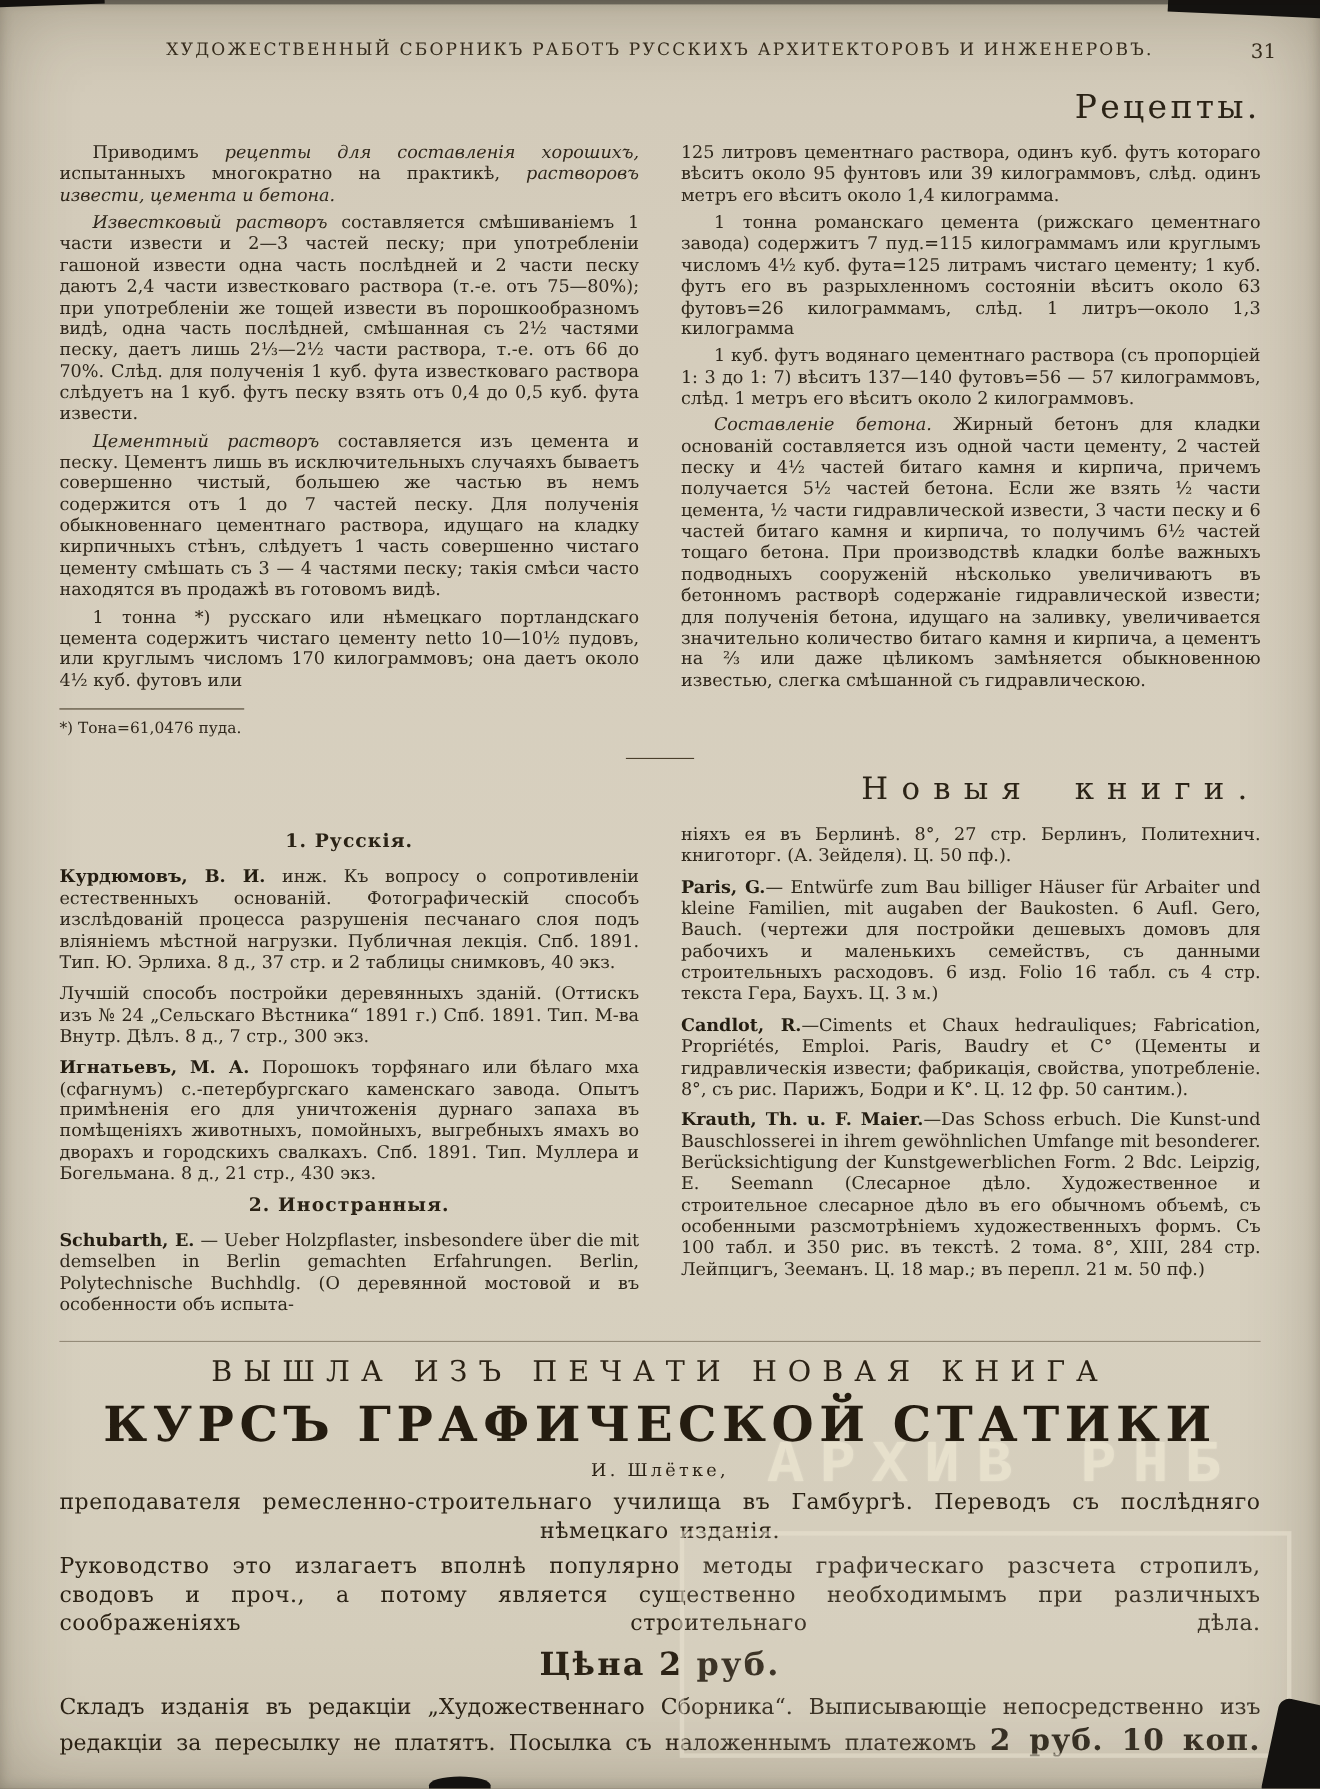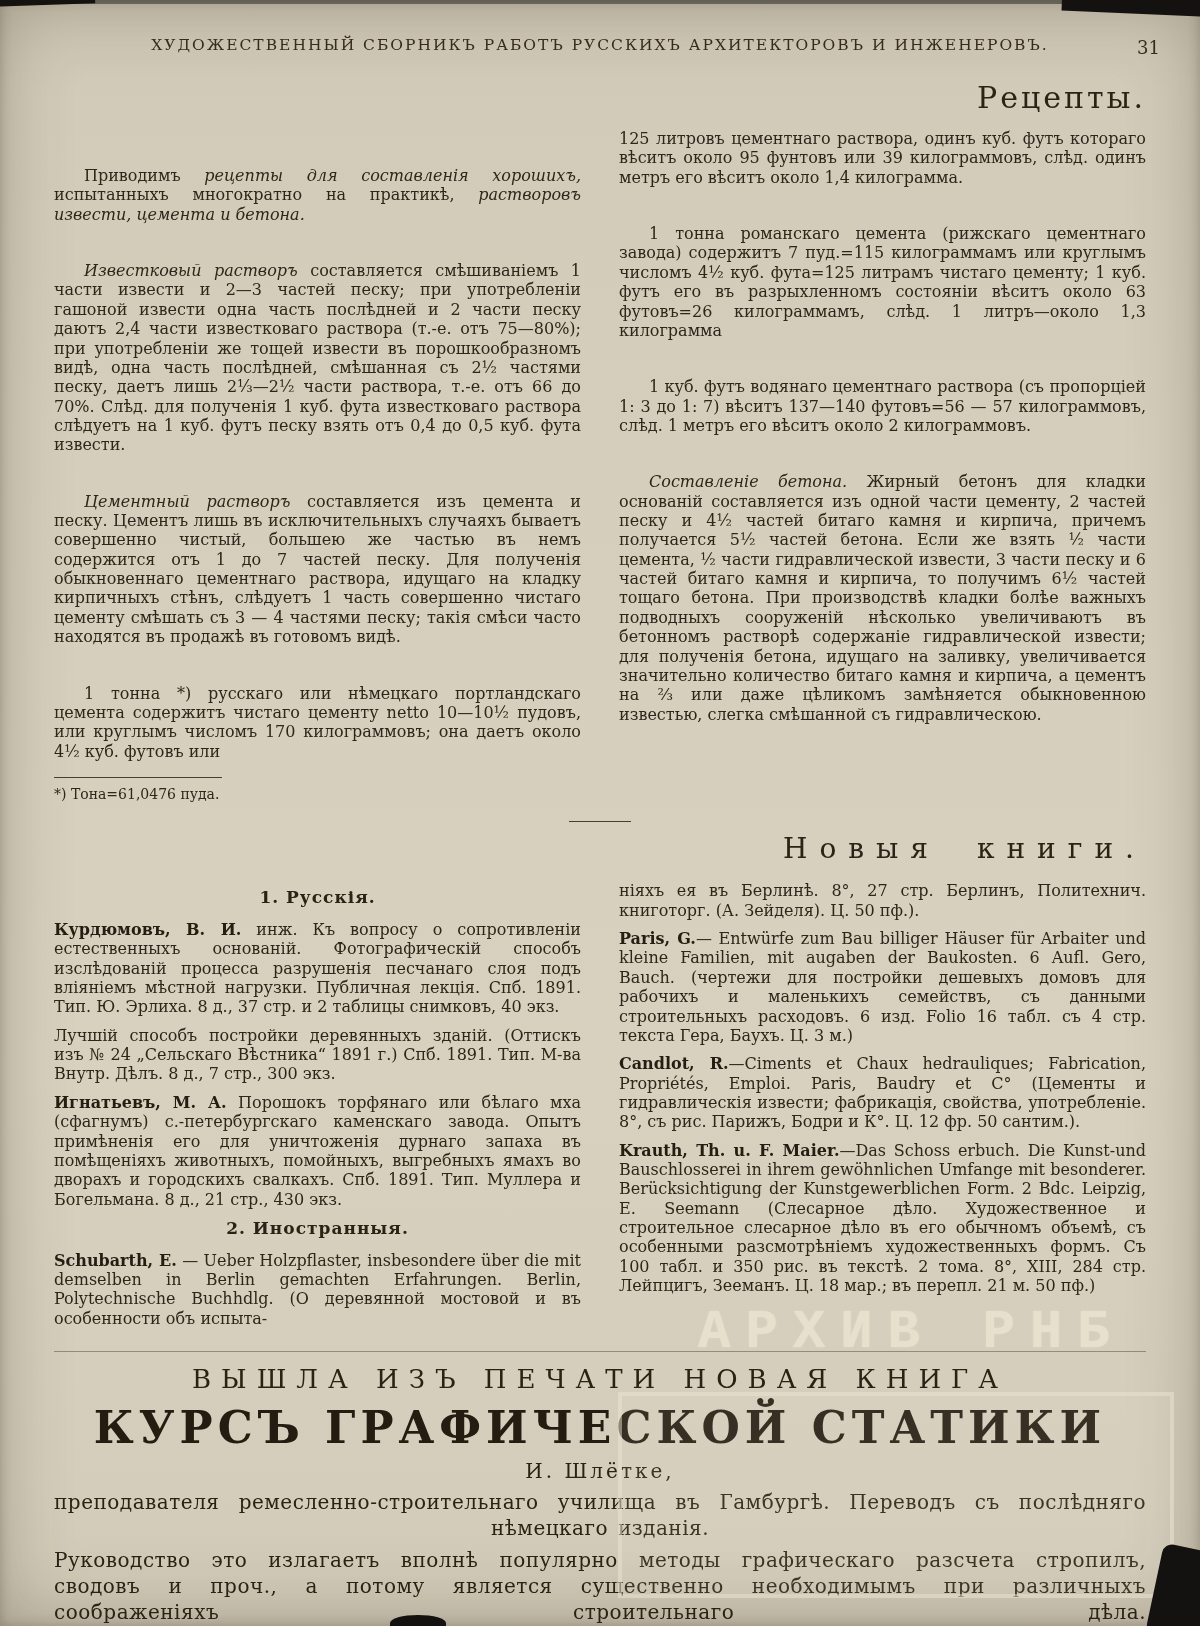--- a/index.html
+++ b/index.html
@@ -16,40 +16,40 @@
   .content{padding:36px 54px 0 54px;}
 
   .running-head{position:relative;text-align:center;font-size:15.5px;letter-spacing:2px;color:#362c1d;height:22px;}
   .running-head .page-num{position:absolute;right:-14px;top:1px;font-size:18px;letter-spacing:0;}
 
   .recipes-title{text-align:right;font-weight:400;font-size:30px;letter-spacing:3px;margin:22px 0 14px;color:#2b2316;}
 
   .cols{display:flex;gap:38px;}
   .col{flex:1;min-width:0;font-size:16px;line-height:1.21;text-align:justify;}
   .para{margin:0 0 5px 0;}
-  .para.indent{text-indent:30px;margin-top:37px;}
+  .para.indent{text-indent:30px;}
   .para.entry{margin:0 0 9px 0;}
   .it{font-style:italic;}
   .bd{font-weight:700;color:#241d11;}
 
   .footnote-block{margin-top:16px;}
   .footnote-rule{width:168px;border-top:1px solid #4a3f2c;margin-bottom:6px;}
   .footnote-text{font-size:14px;}
 
   .mini-rule{width:62px;border-top:1.5px solid #4a3f2c;margin:18px auto 10px auto;}
 
   .books-title{text-align:right;font-weight:400;font-size:28px;letter-spacing:12px;word-spacing:16px;margin:0 0 16px;color:#2b2316;}
   .books-sub{text-align:center;font-size:17px;font-weight:700;letter-spacing:1px;margin:6px 0 12px;color:#2a2215;}
 
   .ad-rule{border:none;border-top:1px solid #5f5440;opacity:.55;margin:14px 0 12px;}
 
   .ad{text-align:center;color:#2b2215;}
   .ad-announce{font-size:26px;letter-spacing:10px;margin:0 0 8px;}
   .ad-title{font-size:44px;font-weight:700;letter-spacing:5px;margin:0 0 6px;color:#241c10;}
-  .ad-author{font-size:20px;letter-spacing:3px;margin:0 0 6px;}
+  .ad-author{font-size:16px;letter-spacing:3px;margin:0 0 6px;}
   .ad-sub{font-size:20px;line-height:1.3;text-align:justify;text-align-last:center;letter-spacing:.5px;word-spacing:3px;margin:0 0 6px;}
   .ad-publisher{font-size:25px;font-weight:700;letter-spacing:4px;margin:0 0 8px;}
   .ad-desc{font-size:20px;line-height:1.3;text-align:justify;text-align-last:justify;letter-spacing:.5px;word-spacing:4px;margin:0 0 8px;}
   .ad-price{font-size:29px;font-weight:700;letter-spacing:2px;margin:0 0 8px;}
   .ad-note{font-size:20px;line-height:1.35;text-align:justify;text-align-last:justify;word-spacing:3px;margin:0;}
   .ad-note .big{font-size:27px;font-weight:700;letter-spacing:1px;}
 
   .watermark{
     position:absolute;left:698px;top:1302px;
     font-family:Liberation Mono, monospace;font-size:54px;font-weight:700;

